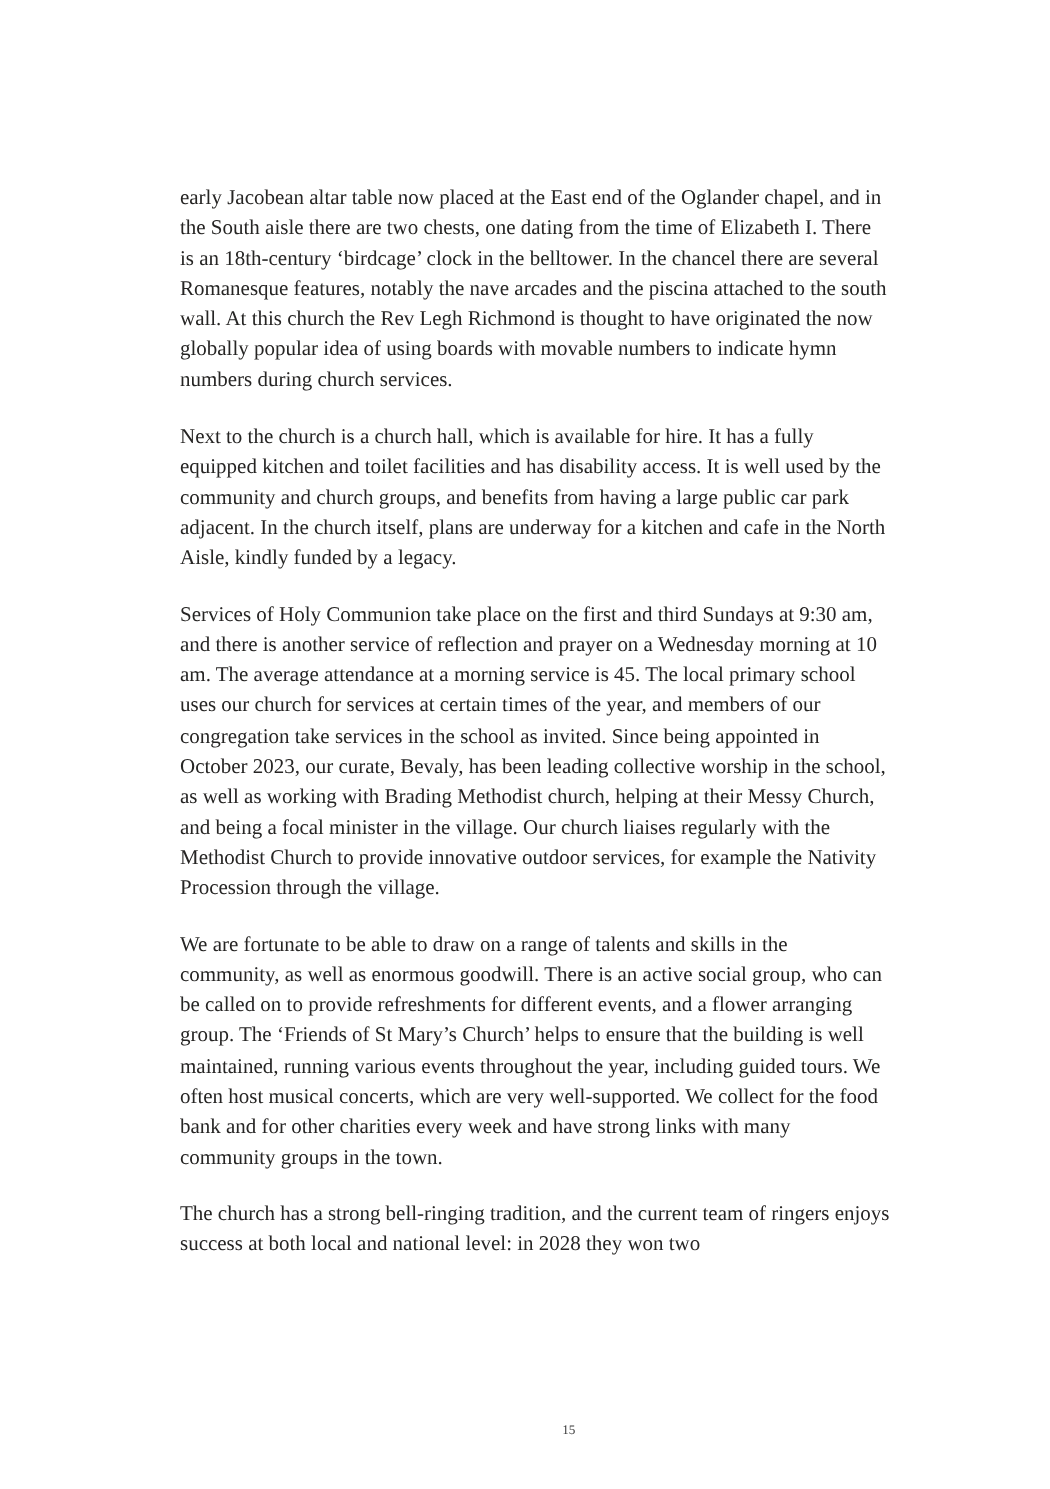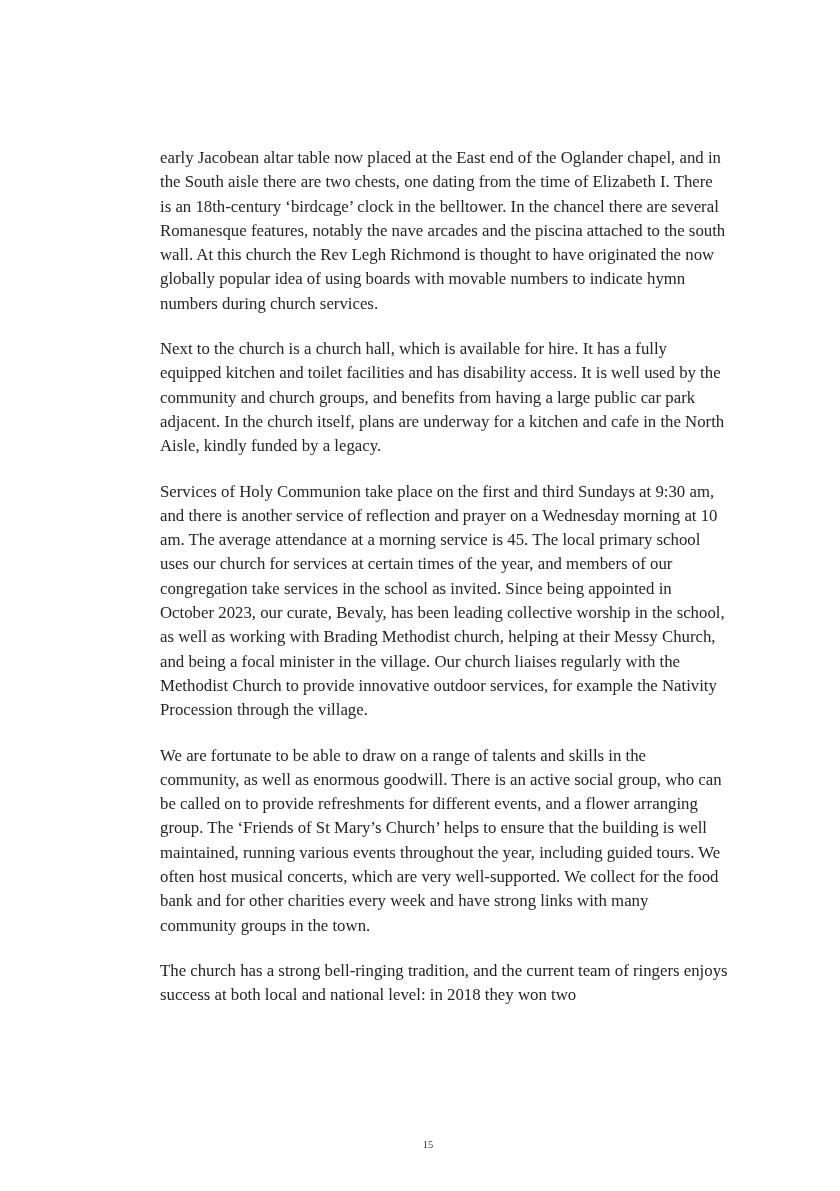--- a/index.html
+++ b/index.html
@@ -9,21 +9,21 @@
   }
   .page {
     position: relative;
     width: 840px;
     height: 1191px;
     background: #ffffff;
     overflow: hidden;
   }
   .content {
     position: absolute;
-    left: 160px;
+    left: 144px;
     top: 146px;
     width: 568px;
   }
   .content p {
     font-family: "Liberation Serif", "DejaVu Serif", serif;
     font-size: 16.8px;
     line-height: 24.3px;
     color: #262524;
     margin: 0 0 21px 0;
     text-align: left;
@@ -34,34 +34,34 @@
     font-weight: 700;
     letter-spacing: 0.2px;
     color: #221f1f;
     margin: -7px 0 5px 0;
   }
   .content p.last {
     margin-bottom: 0;
   }
   .footer {
     position: absolute;
-    left: 144px;
+    left: 171px;
     top: 1139px;
     width: 568px;
     text-align: center;
     font-family: "Liberation Serif", "DejaVu Serif", serif;
     font-size: 10.5px;
     color: #3a3a3a;
   }
 </style>
 </head>
 <body>
 
 <div class="page">
   <div class="content">
     <p>early Jacobean altar table now placed at the East end of the Oglander chapel, and in the South aisle there are two chests, one dating from the time of Elizabeth I. There is an 18th-century ‘birdcage’ clock in the belltower. In the chancel there are several Romanesque features, notably the nave arcades and the piscina attached to the south wall. At this church the Rev Legh Richmond is thought to have originated the now globally popular idea of using boards with movable numbers to indicate hymn numbers during church services.</p>
     <p>Next to the church is a church hall, which is available for hire. It has a fully equipped kitchen and toilet facilities and has disability access. It is well used by the community and church groups, and benefits from having a large public car park adjacent. In the church itself, plans are underway for a kitchen and cafe in the North Aisle, kindly funded by a legacy.</p>
     <p>Services of Holy Communion take place on the first and third Sundays at 9:30 am, and there is another service of reflection and prayer on a Wednesday morning at 10 am. The average attendance at a morning service is 45. The local primary school uses our church for services at certain times of the year, and members of our congregation take services in the school as invited. Since being appointed in October 2023, our curate, Bevaly, has been leading collective worship in the school, as well as working with Brading Methodist church, helping at their Messy Church, and being a focal minister in the village. Our church liaises regularly with the Methodist Church to provide innovative outdoor services, for example the Nativity Procession through the village.</p>
     <p>We are fortunate to be able to draw on a range of talents and skills in the community, as well as enormous goodwill. There is an active social group, who can be called on to provide refreshments for different events, and a flower arranging group. The ‘Friends of St Mary’s Church’ helps to ensure that the building is well maintained, running various events throughout the year, including guided tours. We often host musical concerts, which are very well-supported. We collect for the food bank and for other charities every week and have strong links with many community groups in the town.</p>
-    <p class="last">The church has a strong bell-ringing tradition, and the current team of ringers enjoys success at both local and national level: in 2018 they won two</p>
+    <p class="last">The church has a strong bell-ringing tradition, and the current team of ringers enjoys success at both local and national level: in 2028 they won two</p>
   </div>
   <div class="footer">15</div>
 </div>
 
 </body></html>

